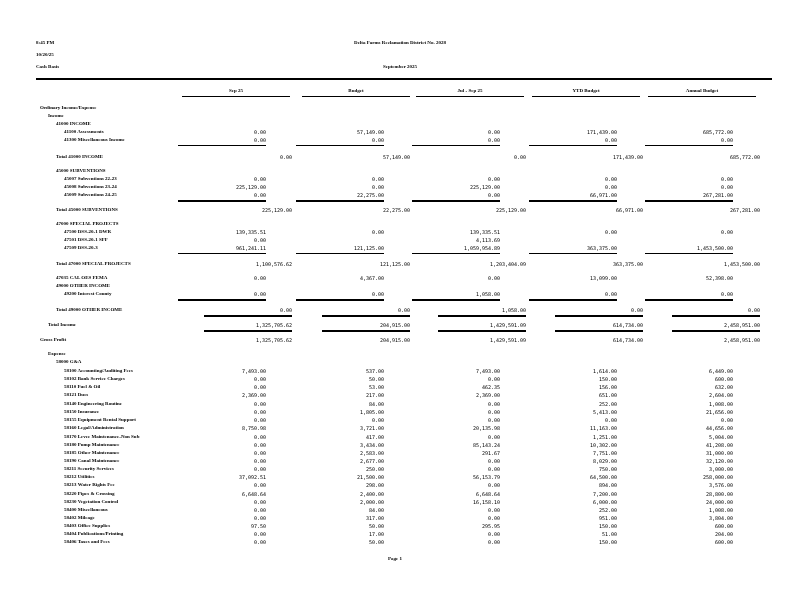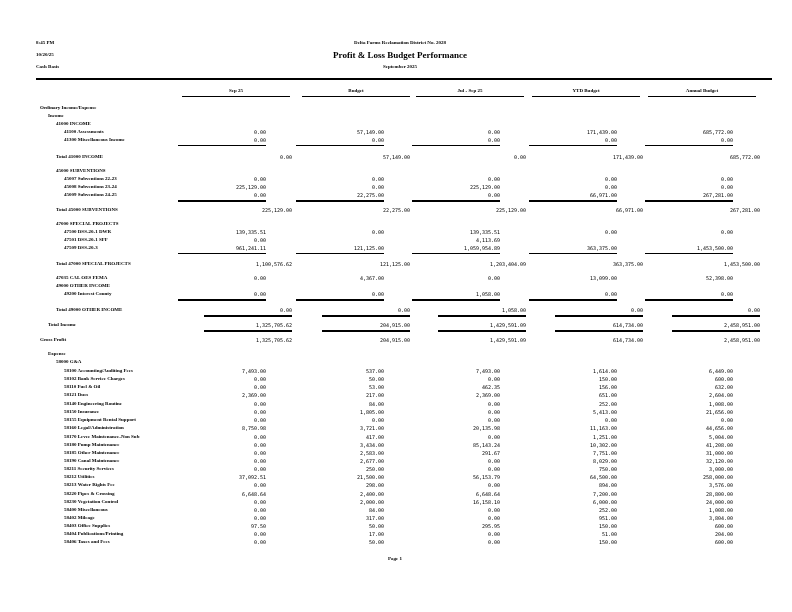--- a/index.html
+++ b/index.html
@@ -20,21 +20,20 @@
 </style>
 </head>
 <body>
 
 <div class="page">
   <div class="hdr-left" style="top:40px">8:45 PM</div>
   <div class="hdr-left" style="top:52px">10/20/25</div>
   <div class="hdr-left" style="top:64px">Cash Basis</div>
 
   <div class="hdr-center" style="top:40px;font-size:5px">Delta Farms Reclamation District No. 2028</div>
-  <div class="hdr-center" style="top:50px;font-size:9px">Profit &amp; Loss Budget Performance</div>
   <div class="hdr-center" style="top:64px;font-size:5px">September 2025</div>
 
   <div class="rule-top"></div>
 
   <div id="colhdrs">
       <div class="colhdr" style="left: 182px; width: 108px;">Sep 25</div>
       <div class="colhdr-line" style="left: 182px; width: 108px;"></div>
       <div class="colhdr" style="left: 302px; width: 108px;">Budget</div>
       <div class="colhdr-line" style="left: 302px; width: 108px;"></div>
       <div class="colhdr" style="left: 416px; width: 108px;">Jul - Sep 25</div>

